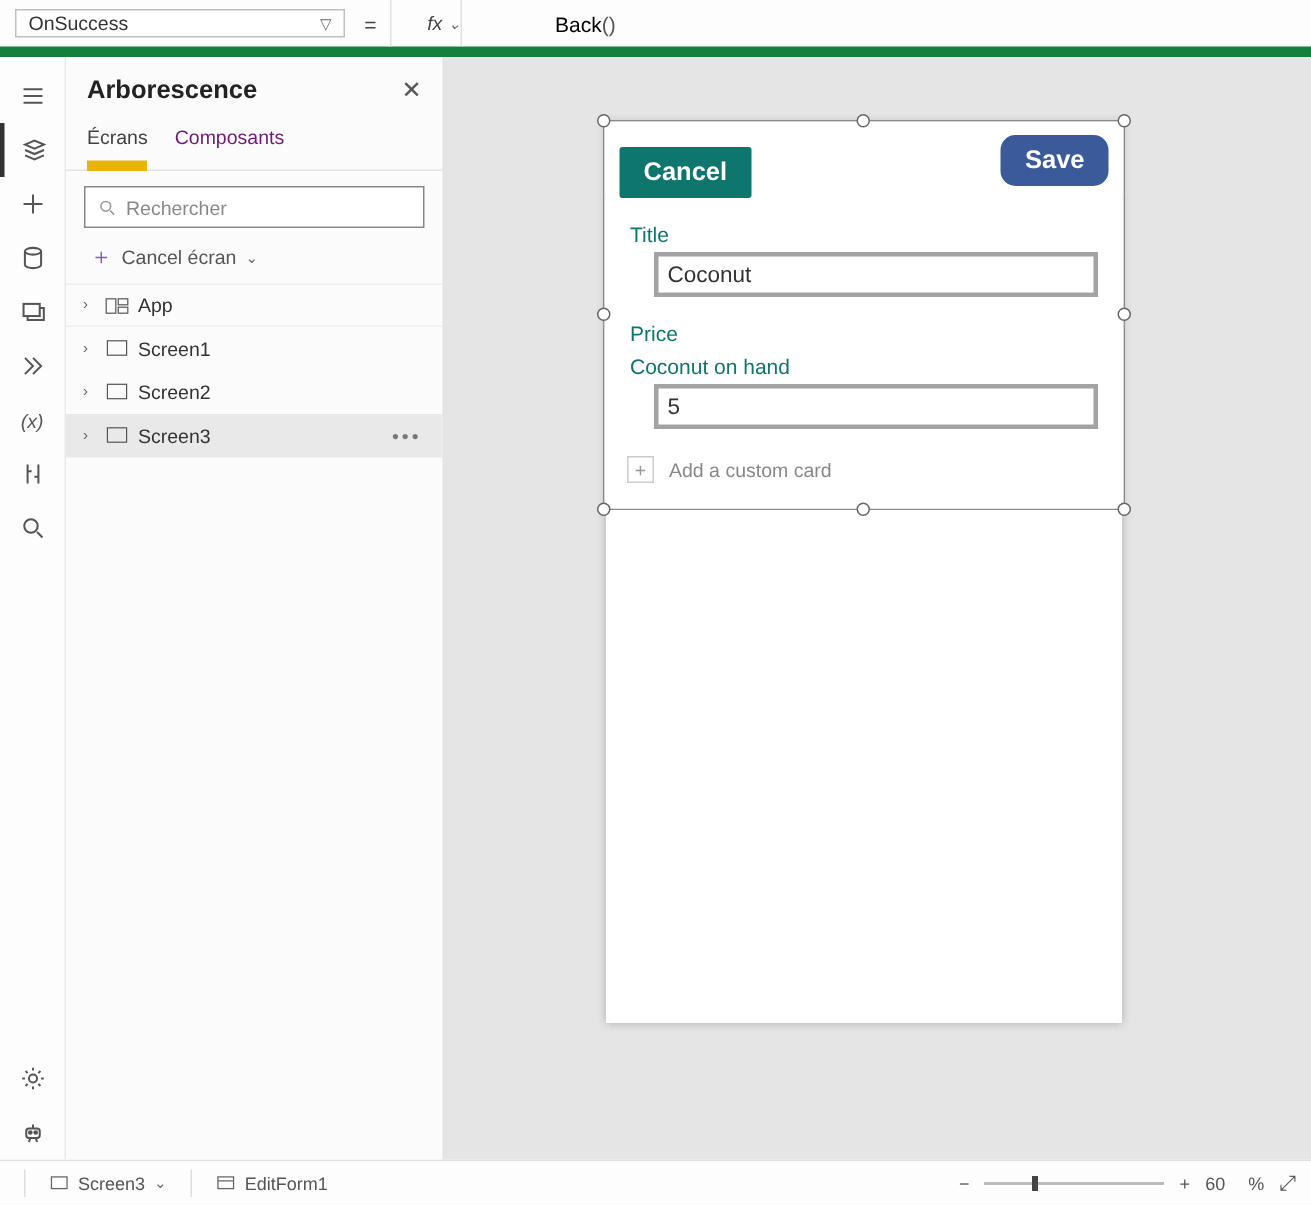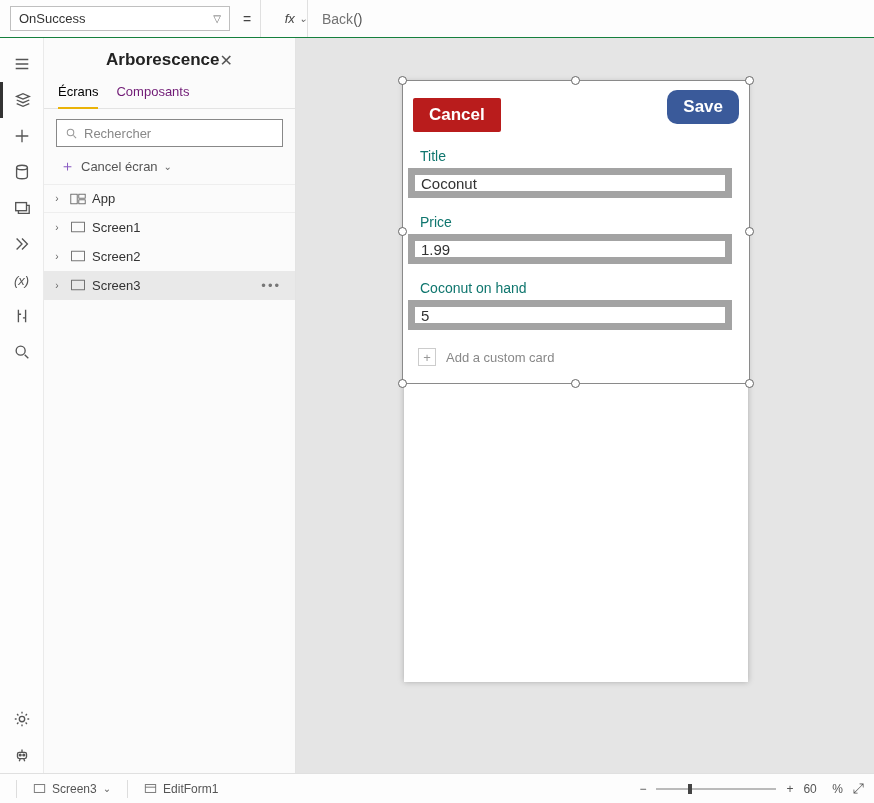--- a/index.html
+++ b/index.html
@@ -3,21 +3,21 @@
 <meta charset="utf-8">
 <style>
   * { box-sizing: border-box; margin: 0; padding: 0; font-family: "Segoe UI", Arial, sans-serif; }
   html, body { width: 874px; height: 803px; overflow: hidden; background: #ffffff; }
 
   
   .formula-row {
     height: 38px;
     display: flex;
     align-items: stretch;
-    border-bottom: 1px solid #15803d;
+    border-bottom: 7px solid #15803d;
     background: #fdfdfd;
     justify-content: flex-end;
   }
   .property-select {
     width: 220px;
     border: 1px solid #bfbfbf;
     margin: 6px 4px 6px 10px;
     display: flex;
     align-items: center;
     padding: 0 8px;
@@ -37,21 +37,21 @@
     font-style: italic; font-size: 13px; color: #444; gap: 4px; padding-left: 24px;
   }
   .formula-input {
     flex: 1;
     display: flex; align-items: center;
     padding: 0 14px;
     font-family: Consolas, monospace;
     font-size: 14px;
     color: #555;
   }
-  .fn-name { color: #737373; }
+  .fn-name { color: #000000; margin-left: 48px; }
 
   
   .main { display: flex; height: 735px; }
 
   
   .rail {
     width: 44px;
     border-right: 1px solid #eaeaea;
     display: flex; flex-direction: column;
     align-items: center;
@@ -69,33 +69,33 @@
   .rail svg { width: 18px; height: 18px; stroke: #555; fill: none; stroke-width: 1.5; }
 
   
   .panel {
     width: 252px;
     border-right: 1px solid #e3e3e3;
     background: #fbfbfb;
     display: flex; flex-direction: column;
   }
   .panel-header {
-    display: flex; align-items: center; justify-content: center;
+    display: flex; align-items: center; justify-content: space-between;
     padding: 12px 14px 8px 14px;
     font-size: 17px; font-weight: 600; color: #222;
   }
   .close-x { font-size: 16px; color: #555; cursor: pointer; font-weight: 400; }
   .tabs {
     display: flex; gap: 18px;
     padding: 0 14px;
     border-bottom: 1px solid #e3e3e3;
     font-size: 13px;
   }
   .tab { padding: 6px 0 8px 0; color: #701a75; cursor: pointer; }
-  .tab.active { color: #000000; border-bottom: 2px solid #eab308; margin-bottom: -1px; }
+  .tab.active { color: #404040; border-bottom: 7px solid #eab308; margin-bottom: -1px; }
   .search-wrap { padding: 10px 12px 6px 12px; }
   .search-box {
     border: 1px solid #888;
     height: 28px;
     display: flex; align-items: center;
     padding: 0 8px; gap: 6px;
     background: #fff;
     color: #888; font-size: 13px;
   }
   .new-screen {
@@ -147,32 +147,32 @@
   }
   .btn-cancel, .btn-save {
     height: 34px;
     display: flex; align-items: center; justify-content: center;
     padding: 0 16px;
     color: #fff;
     font-weight: 600; font-size: 17px;
     border-radius: 2px;
     pointer-events: auto;
   }
-  .btn-cancel { background: #b91c1c; margin-top: 15px; }
+  .btn-cancel { background: #0f766e; margin-top: 15px; }
   .btn-save { background: #3a5a9a; border-radius: 10px; }
 
   .form-body {
     background: #fff;
     padding: 10px 4px 12px 4px;
     border: 1px dashed transparent;
   }
   .field-lbl { color: #0f766e; font-size: 14px; padding: 4px 12px 2px 12px; }
   .field-input {
-    margin: 2px 12px 12px 0;
-    border: 7px solid #a3a3a3;
+    margin: 2px 12px 12px 28px;
+    border: 3px solid #a3a3a3;
     height: 30px;
     display: flex; align-items: center;
     padding: 0 6px;
     font-size: 15px; color: #333;
     background: #fff;
     pointer-events: auto;
   }
   .add-card {
     display: flex; align-items: center; gap: 10px;
     padding: 6px 10px 4px 10px;
@@ -368,21 +368,20 @@
     <div class="form-overlay">
       <div class="form-bar">
         <div class="btn-cancel">Cancel</div>
         <div class="btn-save">Save</div>
       </div>
       <div class="form-body">
         <div class="field-lbl">Title</div>
         <div class="field-input">Coconut</div>
 
         <div class="field-lbl">Price</div>
-        <div class="field-input">1.99</div>
 
         <div class="field-lbl">Coconut on hand</div>
         <div class="field-input">5</div>
 
         <div class="add-card">
           <span class="add-plus">+</span>
           <span>Add a custom card</span>
         </div>
       </div>
 

